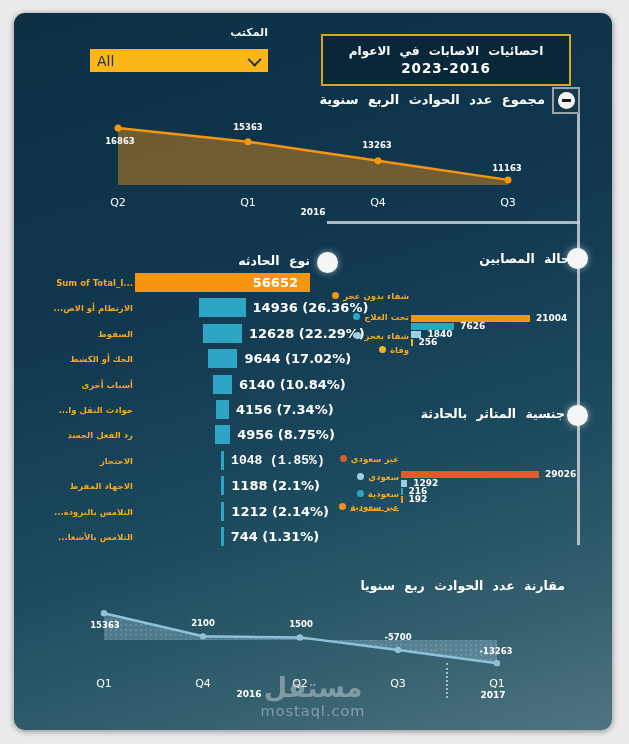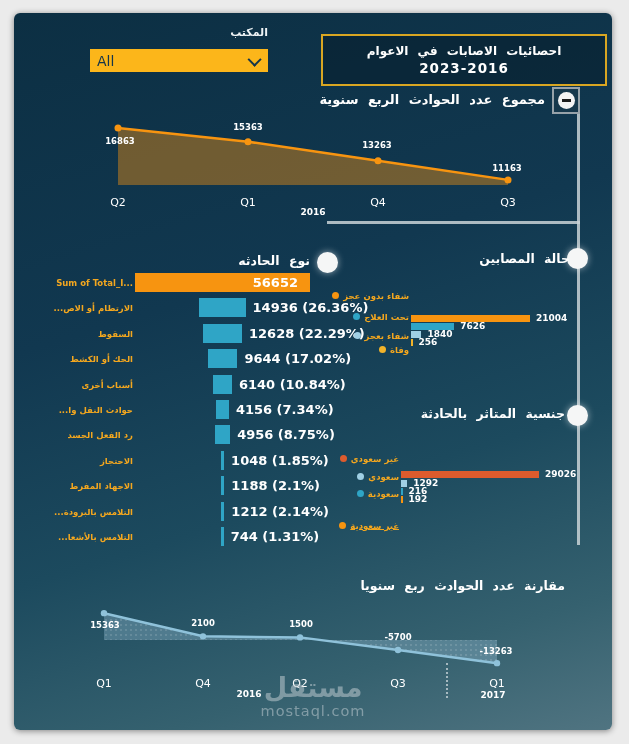--- a/index.html
+++ b/index.html
@@ -1,30 +1,30 @@
 <!DOCTYPE html>
 <html lang="ar"><head>
 <meta charset="utf-8">
 <style>
   html,body{margin:0;padding:0;}
   .frame{position:relative;width:629px;height:744px;background:#ebebeb;
          font-family:"DejaVu Sans",sans-serif;overflow:hidden;}
-  .panel{position:absolute;left:14px;top:13px;width:598px;height:717px;border-radius:6px;
+  .panel{position:absolute;left:14px;top:13px;width:598px;height:717px;border-radius:11px;
          overflow:hidden;box-shadow:0 1px 6px rgba(0,0,0,.45);
          background:linear-gradient(163deg,#0c2f43 0%,#113850 38%,#1c4a5e 64%,#35616f 85%,#507481 100%);}
   .abs{position:absolute;}
   
   .slicer-label{left:60px;top:13px;width:194px;text-align:right;color:#eef3f5;font-size:11px;font-weight:bold;}
   .slicer-box{left:76px;top:36px;width:178px;height:23px;background:#fcb61a;display:flex;align-items:center;
               justify-content:space-between;padding:0 7px;box-sizing:border-box;cursor:pointer;}
   .slicer-box .val{color:#16364a;font-size:14px;}
   .chev{width:8px;height:8px;border-left:2px solid #16364a;border-bottom:2px solid #16364a;
         transform:rotate(-45deg) translateY(-2px);}
   
-  .title-box{left:307px;top:21px;width:286px;height:52px;border:2px solid #d9a622;background:rgba(7,29,43,.55);
+  .title-box{left:307px;top:21px;width:250px;height:52px;border:2px solid #d9a622;background:rgba(7,29,43,.55);
              display:flex;flex-direction:column;justify-content:center;text-align:center;box-sizing:border-box;}
   .title-box .l1{color:#fff;font-size:12px;font-weight:bold;word-spacing:5px;direction:rtl;}
   .title-box .l2{color:#fff;font-size:13.5px;font-weight:bold;letter-spacing:1px;direction:ltr;margin-top:2px;}
   
   .sec-title{color:#fff;font-weight:bold;font-size:12.5px;text-align:right;word-spacing:5px;direction:rtl;white-space:nowrap;}
   .sec1-title{left:290px;top:79px;width:241px;font-size:13px;}
   
   .collapse-btn{left:538px;top:74px;width:28px;height:27px;background:#16384c;border:2px solid #97a2a9;
                 box-sizing:border-box;display:flex;align-items:center;justify-content:center;cursor:pointer;}
   .collapse-circle{width:17px;height:17px;border-radius:50%;background:#f3f3f3;display:flex;align-items:center;justify-content:center;}
@@ -156,21 +156,21 @@
     <span class="fbar-wrap">
           <span class="fbar" style="width: 15.3093px; background: rgb(47, 165, 198);"></span>
         </span>
     <span class="fval" style="left: 223.155px;">4956 (8.75%)</span>
   </div>
   <div class="abs frow" style="top:438px;">
     <span class="flabel">الاحتجاز</span>
     <span class="fbar-wrap">
           <span class="fbar" style="width: 3.23731px; background: rgb(47, 165, 198);"></span>
         </span>
-    <span class="fval" style="left: 217.119px;">1048 (1.85%)</span>
+    <span class="fval" style="left: 217.119px; font-family: Liberation Mono, monospace;">1048 (1.85%)</span>
   </div>
   <div class="abs frow" style="top:463px;">
     <span class="flabel">الاجهاد المفرط</span>
     <span class="fbar-wrap">
           <span class="fbar" style="width: 3.66977px; background: rgb(47, 165, 198);"></span>
         </span>
     <span class="fval" style="left: 217.335px;">1188 (2.1%)</span>
   </div>
   <div class="abs frow" style="top:489px;">
     <span class="flabel">...التلامس بالبرودة</span>
@@ -212,21 +212,21 @@
   <div class="abs sec-title" style="left:361px;top:393px;width:190px;">جنسية المتاثر بالحادثة</div>
   <div class="leg" style="left:290px;top:440px;width:95px;">
     <span class="dot" style="background: rgb(221, 91, 45);"></span><span class="ltxt">غير سعودي</span>
   </div>
   <div class="leg" style="left:290px;top:458px;width:95px;">
     <span class="dot" style="background: rgb(159, 207, 228);"></span><span class="ltxt">سعودي</span>
   </div>
   <div class="leg" style="left:290px;top:475px;width:95px;">
     <span class="dot" style="background: rgb(47, 165, 198);"></span><span class="ltxt">سعودية</span>
   </div>
-  <div class="leg" style="left:290px;top:507px;width:95px;text-decoration:underline;">
+  <div class="leg" style="left:290px;top:488px;width:95px;text-decoration:underline;">
     <span class="dot" style="background: rgb(247, 148, 16);"></span><span class="ltxt">غير سعودية</span>
   </div>
   <div class="hbar nbar" style="top: 458px; left: 387px; width: 138px; background: rgb(221, 91, 45);"></div>
   <div class="hbar nbar" style="top: 467px; left: 387px; width: 6.14263px; background: rgb(159, 207, 228);"></div>
   <div class="hbar nbar" style="top: 475px; left: 387px; width: 1.5px; background: rgb(47, 165, 198);"></div>
   <div class="hbar nbar" style="top: 483px; left: 387px; width: 1.5px; background: rgb(247, 148, 16);"></div>
   <div class="hval nval" style="top: 456px; left: 531px;">29026</div>
   <div class="hval nval" style="top: 465px; left: 399.143px;">1292</div>
   <div class="hval nval" style="top: 473px; left: 394.5px;">216</div>
   <div class="hval nval" style="top: 481px; left: 394.5px;">192</div>

